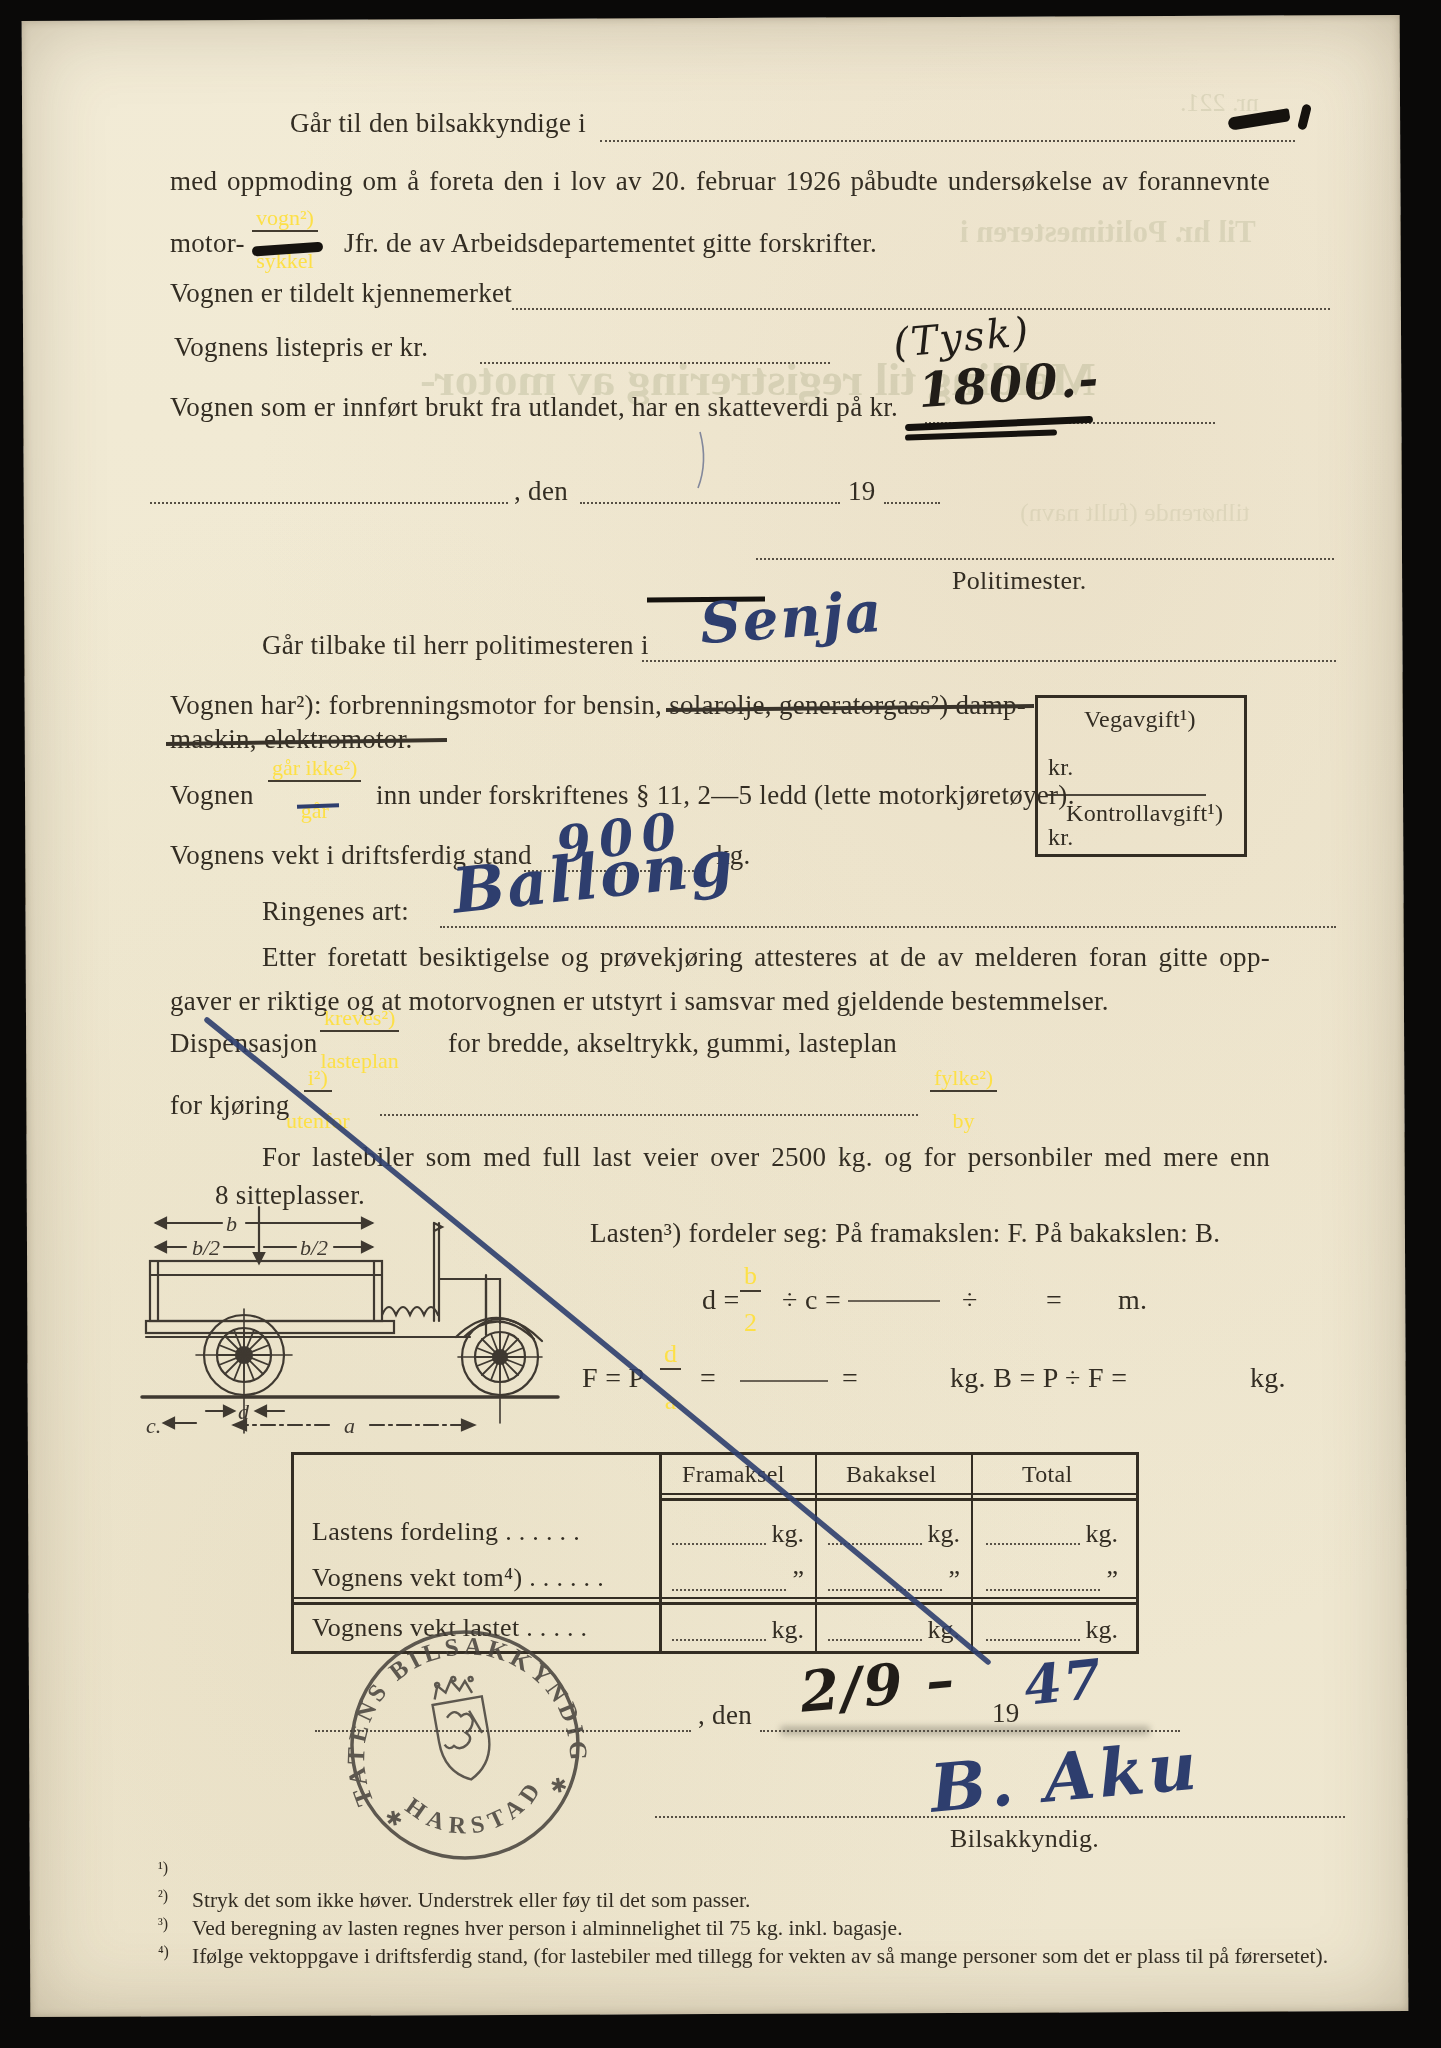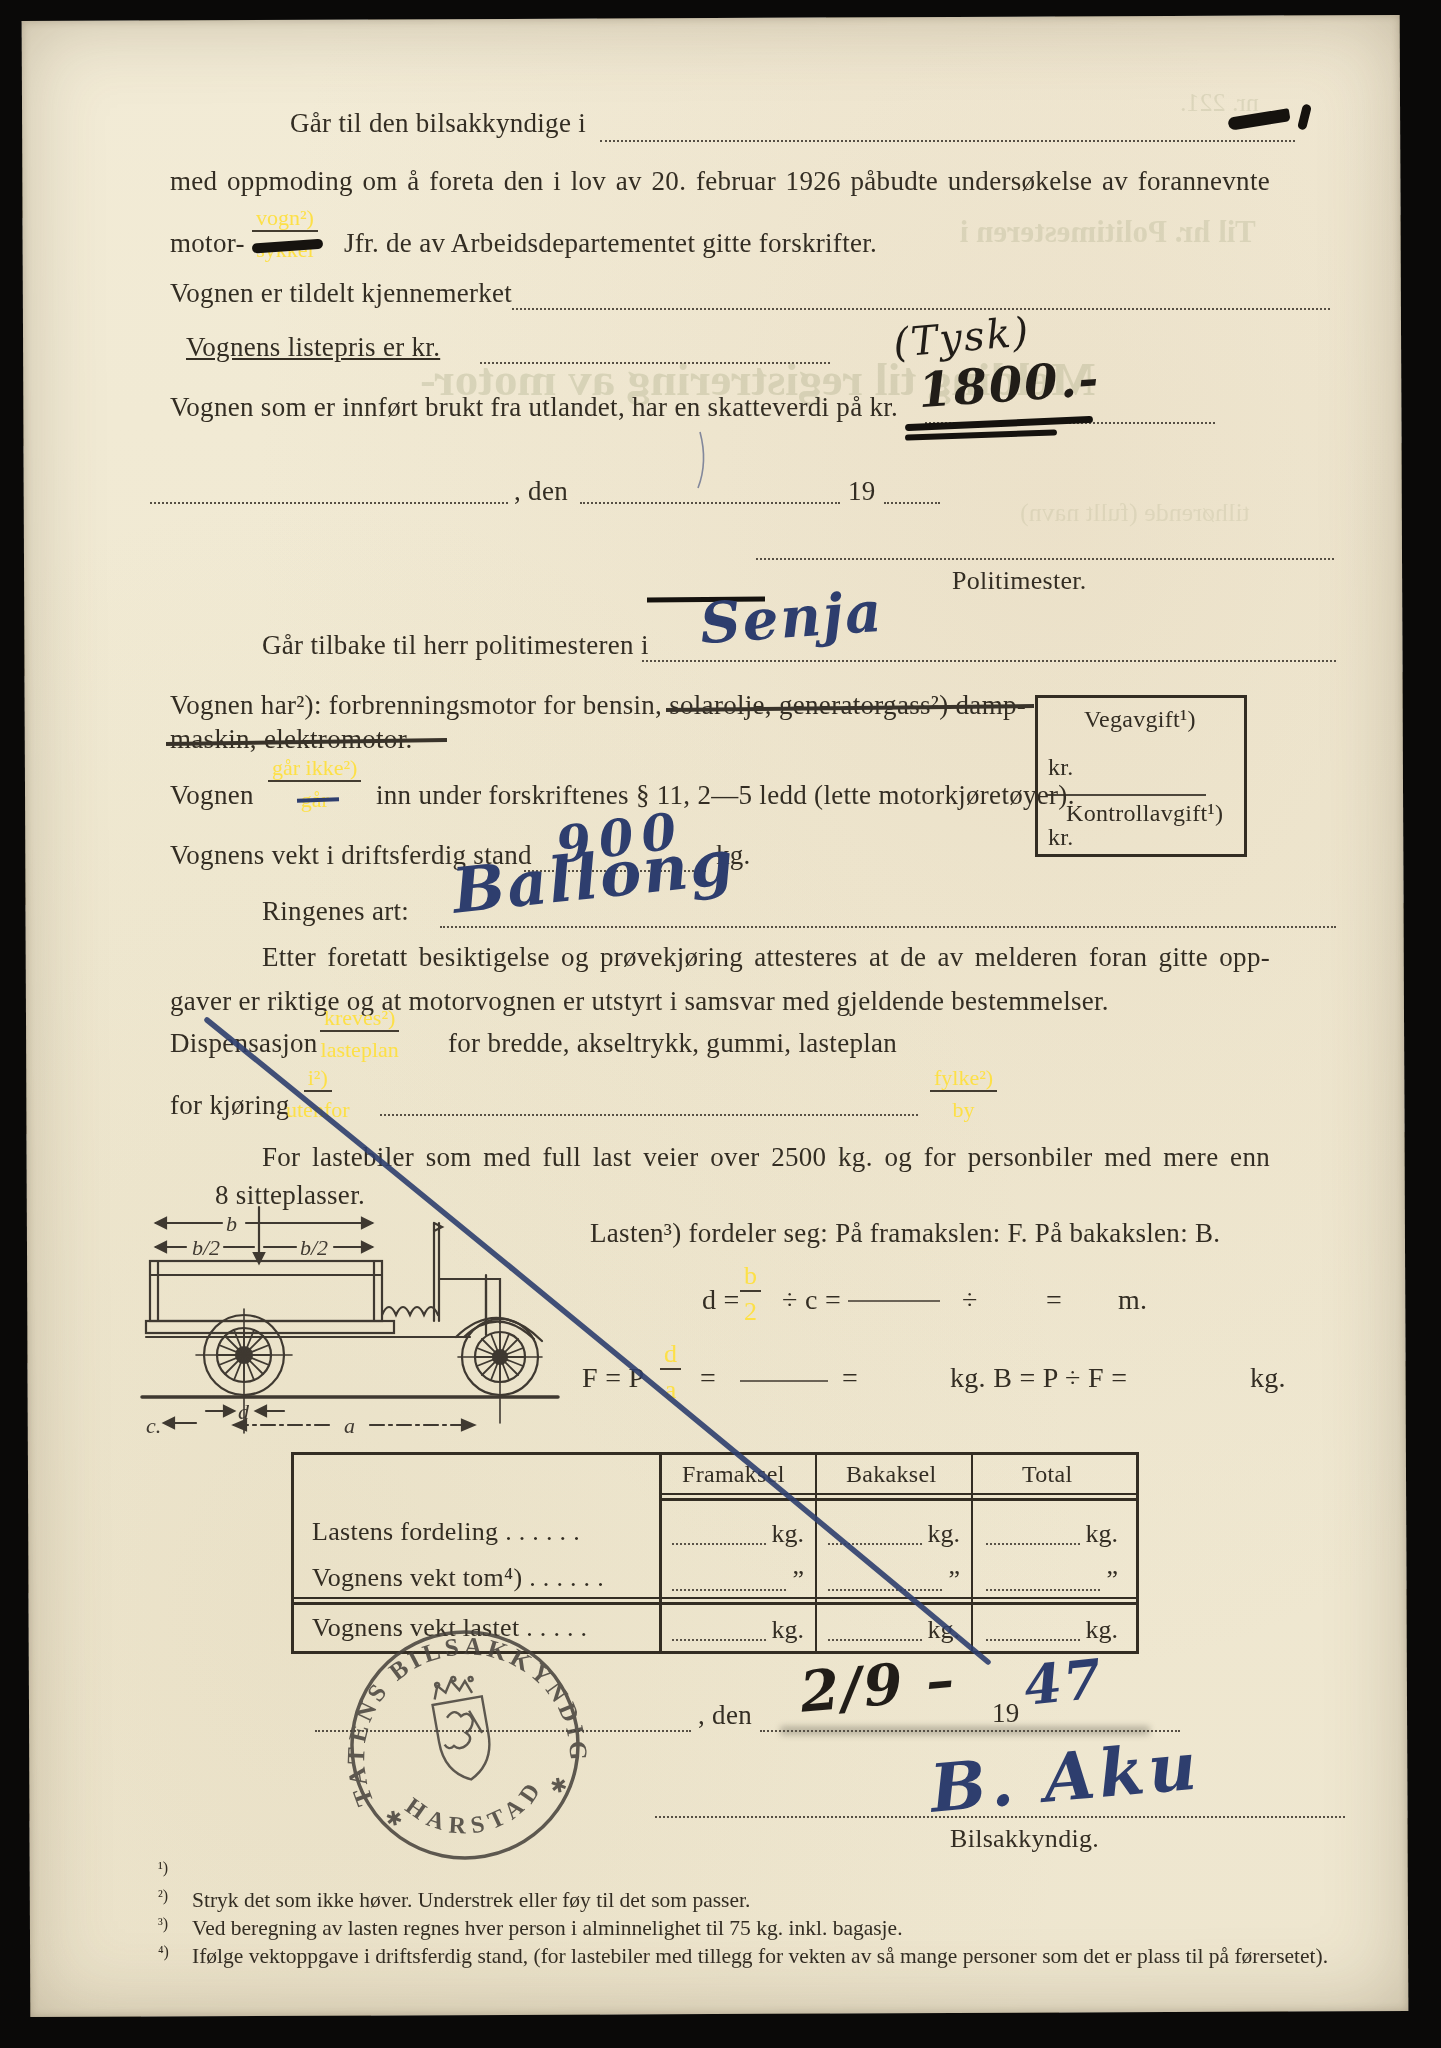--- a/index.html
+++ b/index.html
@@ -17,21 +17,21 @@
   .jl{white-space:normal;text-align:justify;text-align-last:justify;word-spacing:2px;}
   .dots{position:absolute;border-bottom:2px dotted #564f44;height:30px;}
   .rule{position:absolute;background:#4e473c;height:2px;}
   .hw{position:absolute;font-family:"DejaVu Serif","Liberation Serif",serif;font-style:italic;
       white-space:nowrap;letter-spacing:2px;}
   .ink-blue{color:#2e3e6e;}
   .ink-black{color:#211d18;}
   .frac{position:absolute;display:inline-flex;flex-direction:column;align-items:center;
         font-size:22px;color:#fde047;line-height:1.05;}
   .frac .top{border-bottom:2px solid #433c30;padding:0 4px 1px;}
-  .frac .bot{padding-top:6px;}
+  .frac .bot{padding-top:17px;}
   .strike{position:relative;}
   .strike::after{content:"";position:absolute;left:-3px;right:-8px;top:54%;height:3.5px;
         background:#39332a;transform:rotate(-.6deg);}
   .strike2{position:relative;}
   .strike2::after{content:"";position:absolute;left:-4px;right:-34px;top:52%;height:4px;
         background:#39332a;transform:rotate(-.8deg);}
   .bstrike{position:relative;}
   .bstrike::after{content:"";position:absolute;left:-4px;right:-10px;top:55%;height:3.5px;
         background:#2e3e6e;transform:rotate(-2deg);}
   .blob{position:relative;}
@@ -73,21 +73,21 @@
     <div class="t" style="left:170px;top:228px;">motor-</div>
     <div class="frac" style="left:252px;top:206px;">
       <span class="top">vogn²)</span>
       <span class="bot blob">sykkel</span>
     </div>
     <div class="t" style="left:344px;top:228px;">Jfr. de av Arbeidsdepartementet gitte forskrifter.</div>
 
     <div class="t" style="left:170px;top:278px;">Vognen er tildelt kjennemerket</div>
     <div class="dots" style="left:512px;top:278px;width:818px;"></div>
 
-    <div class="t" style="left:186px;top:332px;text-decoration:underline;">Vognens listepris er kr.</div>
+    <div class="t" style="left:174px;top:332px;">Vognens listepris er kr.</div>
     <div class="dots" style="left:480px;top:332px;width:350px;"></div>
     <div class="hw ink-black" style="left:893px;top:314px;font-size:40px;transform:rotate(-5deg);">(Tysk)</div>
 
     <div class="t" style="left:170px;top:392px;">Vognen som er innført brukt fra utlandet, har en skatteverdi på kr.</div>
     <div class="dots" style="left:925px;top:392px;width:290px;"></div>
     <div class="hw ink-black" style="left:918px;top:356px;font-size:48px;font-weight:bold;transform:rotate(-4deg);">1800.-</div>
     <div style="position:absolute;left:905px;top:420px;width:188px;height:7px;background:#15120e;border-radius:4px;transform:rotate(-2.5deg);"></div>
     <div style="position:absolute;left:905px;top:432px;width:152px;height:6px;background:#15120e;border-radius:4px;transform:rotate(-2deg);"></div>
 
     <div class="dots" style="left:150px;top:472px;width:358px;"></div>

